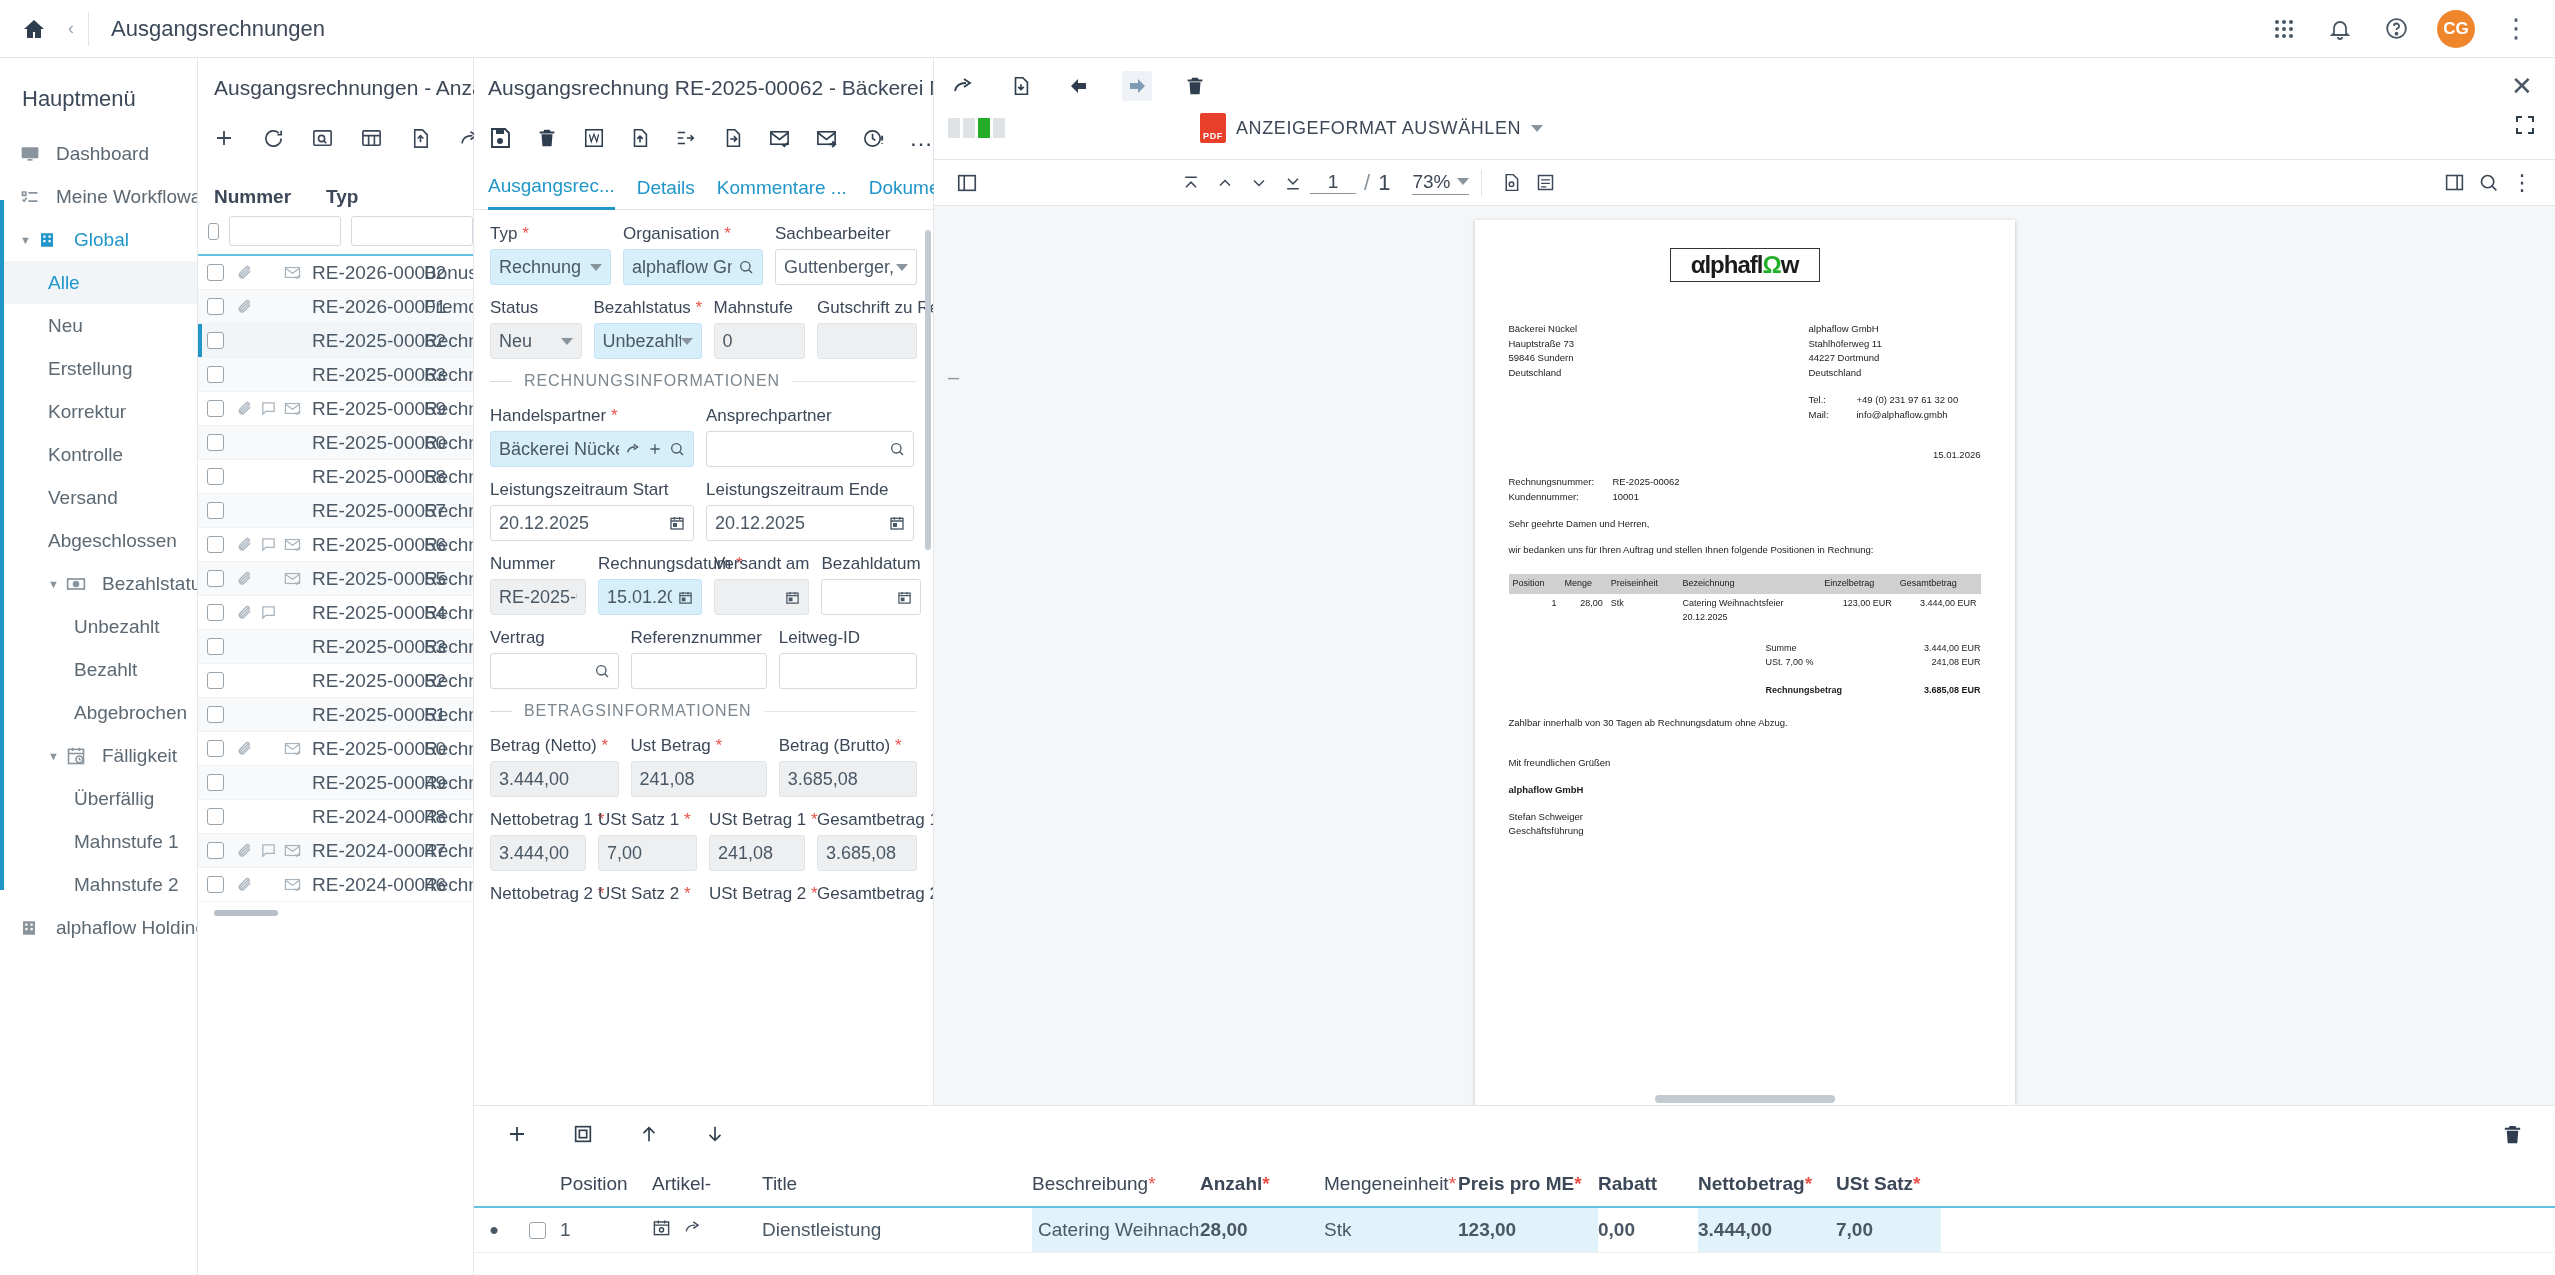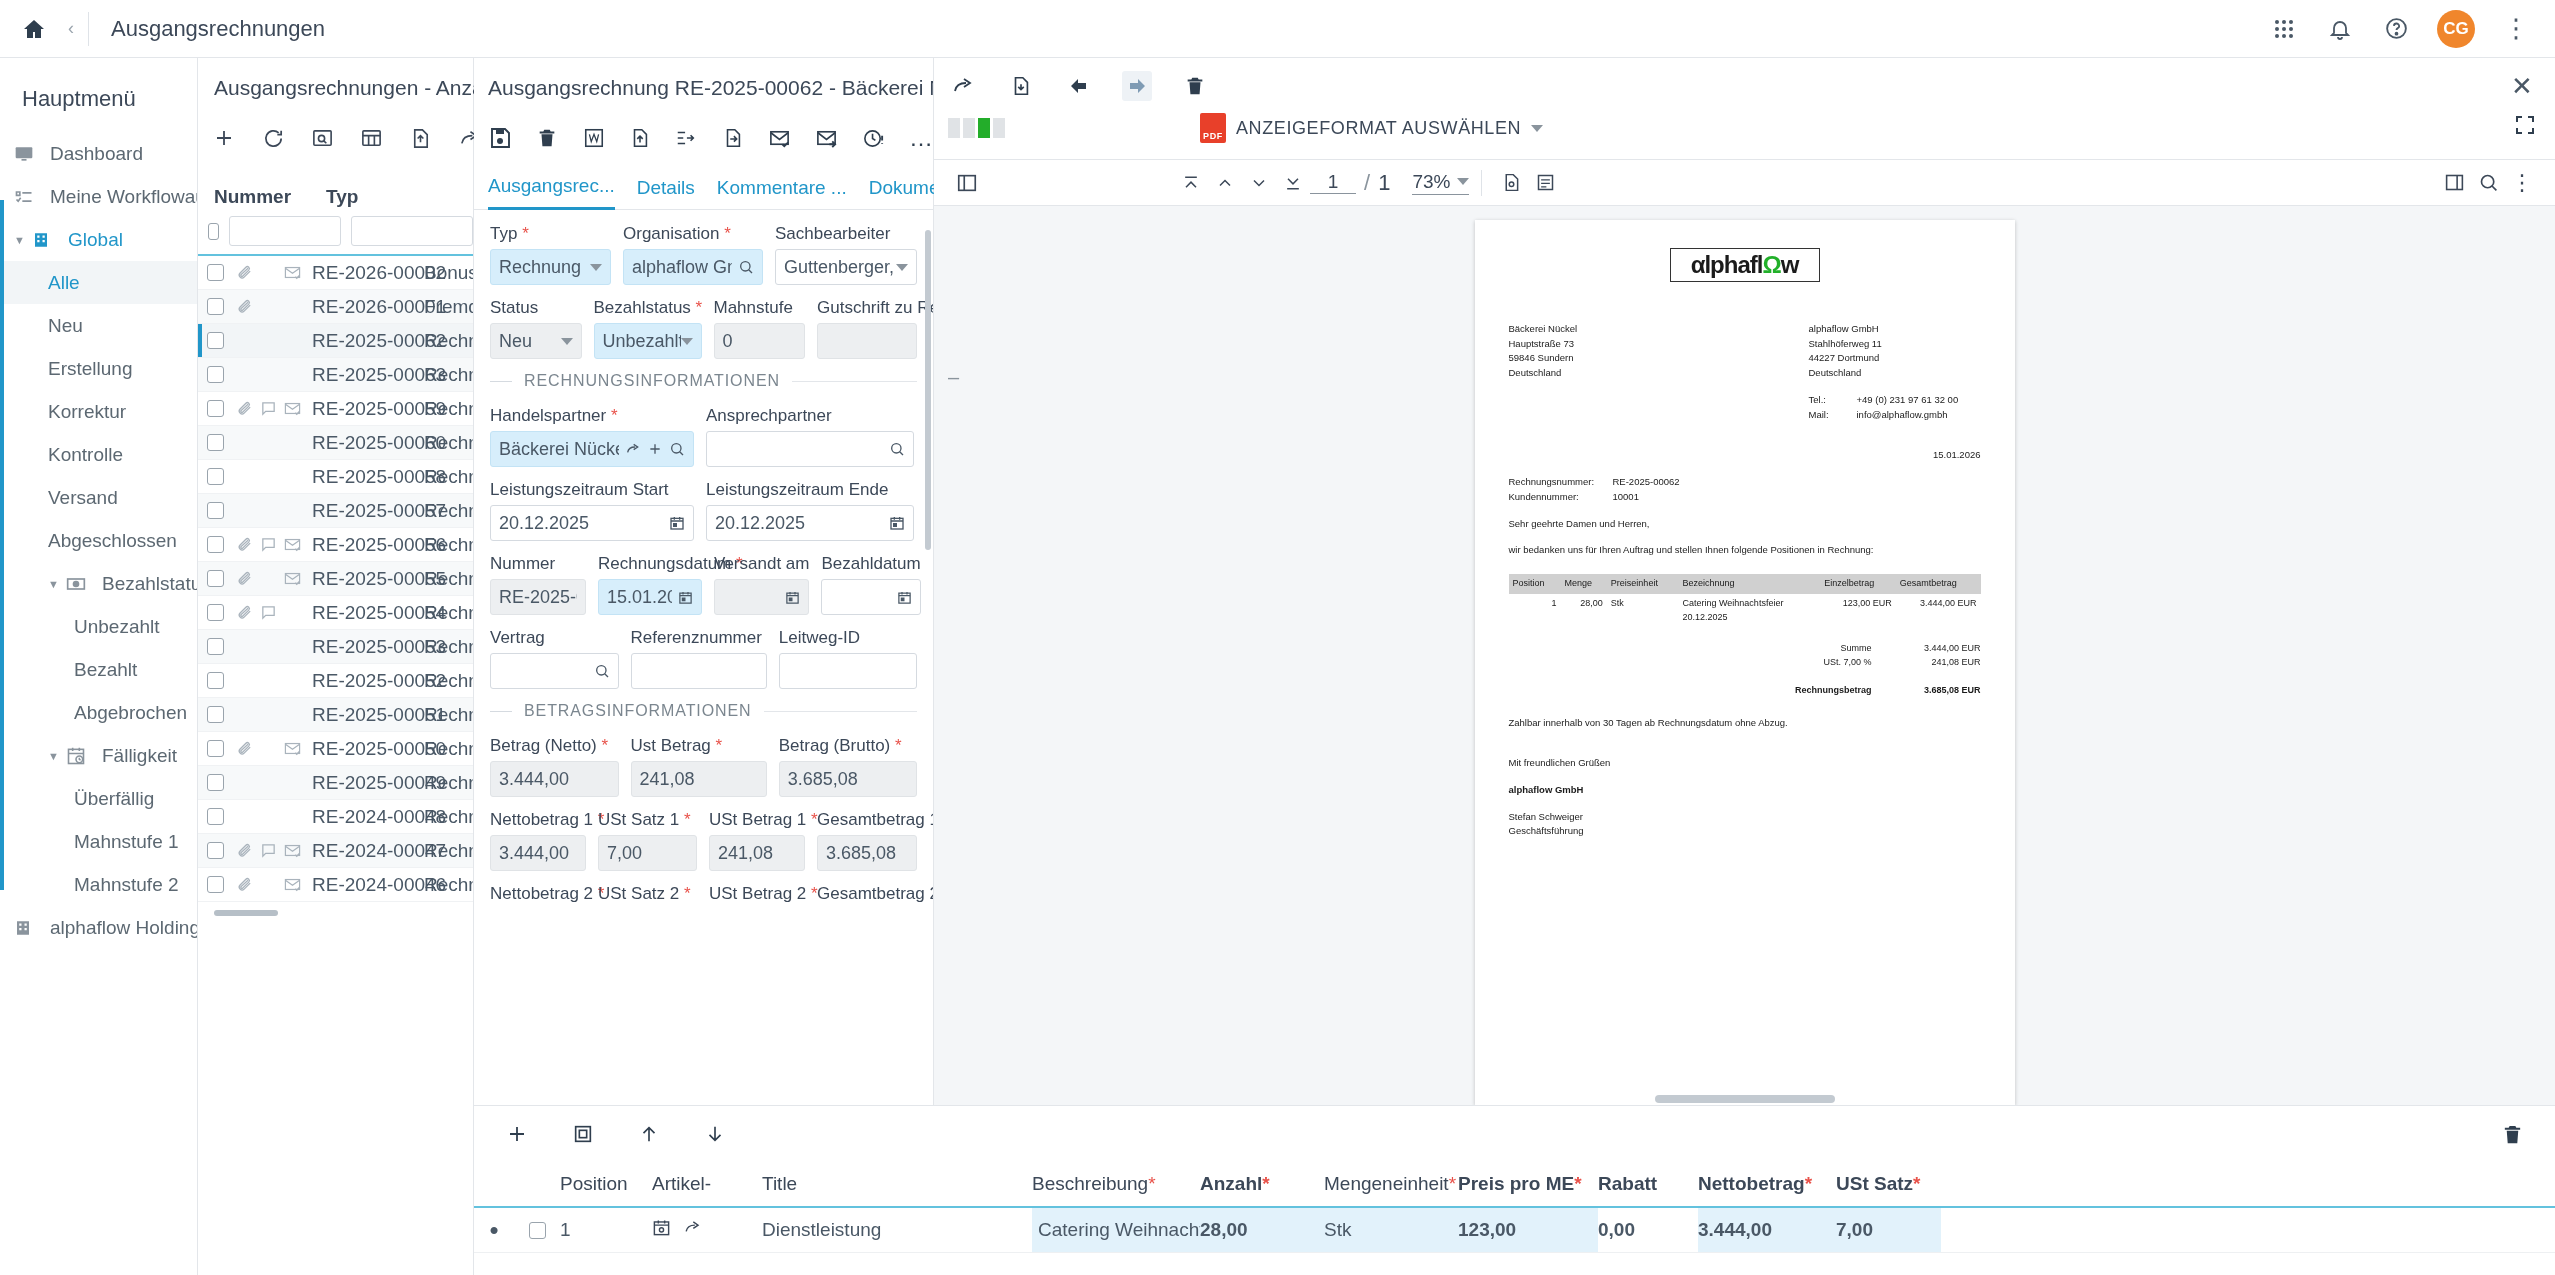--- a/index.html
+++ b/index.html
@@ -30,21 +30,21 @@
 
   
   .body { flex:1; display:flex; min-height:0; }
 
   
   .sidebar { width:198px; flex:0 0 198px; border-right:1px solid #e3e6ea; background:#fff; position:relative; padding-top:14px; overflow:hidden; }
   .side-head { font-size:22px; color:#3c4858; padding:14px 0 20px 22px; }
   .side-item { display:flex; align-items:center; height:43px; padding-left:22px; font-size:19px; color:#5c6872; white-space:nowrap; cursor:pointer; }
   .side-item .sicon { width:24px; margin-right:12px; display:flex; align-items:center; color:#8a949d; flex:0 0 24px; }
   .side-item .caret { width:18px; flex:0 0 18px; color:#8a949d; font-size:11px; display:flex; align-items:center; }
-  .side-item.lvl1 { padding-left:14px; }
+  .side-item.lvl1 { padding-left:20px; }
   .side-item.lvl2 { padding-left:48px;text-align:center; }
   .side-item.lvl3 { padding-left:74px; }
   .side-item.accent { color:#2196c9; }
   .side-item.accent .sicon { color:#2196c9; }
   .side-item.sel { background:#f2f5f7; color:#2196c9; }
   .side-rail { position:absolute; left:0; top:142px; width:4px; height:690px; background:#2196c9; }
 
   
   .listcol { width:276px; flex:0 0 276px; border-right:1px solid #e3e6ea; display:flex; flex-direction:column; background:#fff; }
   .list-title { font-size:21px; color:#3c4858; padding:18px 0 0 16px; height:52px; white-space:nowrap; }
@@ -146,21 +146,21 @@
   .tr2 .k { width:48px; }
   .docdate { text-align:right; margin:26px 0 12px 0; }
   .kv { display:flex; }
   .kv .k { width:104px; }
   .ptable { width:100%; border-collapse:collapse; margin-top:16px; font-size:9px; }
   .ptable th { background:#d0d0d0; font-weight:normal; text-align:left; padding:3px 4px; }
   .ptable td { padding:3px 4px; vertical-align:top; }
   .ta-r { text-align:right; }
   .sums { margin-top:14px; font-size:9px; }
   .sumrow { display:flex; justify-content:flex-end; gap:0; }
-  .sumrow .lbl { width:120px; text-align:right; padding-right:14px; }
+  .sumrow .lbl { width:120px; text-align:left; padding-right:14px; }
   .sumrow .amt { width:95px; text-align:right; }
   .bold { font-weight:bold; }
   .pdf-side { position:absolute; left:14px; color:#8a949d; font-size:20px; }
   .pdf-hscroll { position:absolute; bottom:2px; left:50%; transform:translateX(-50%); width:180px; height:8px; background:#c3cad1; border-radius:4px; }
 </style>
 </head>
 <body>
 
 <div class="app">
 

